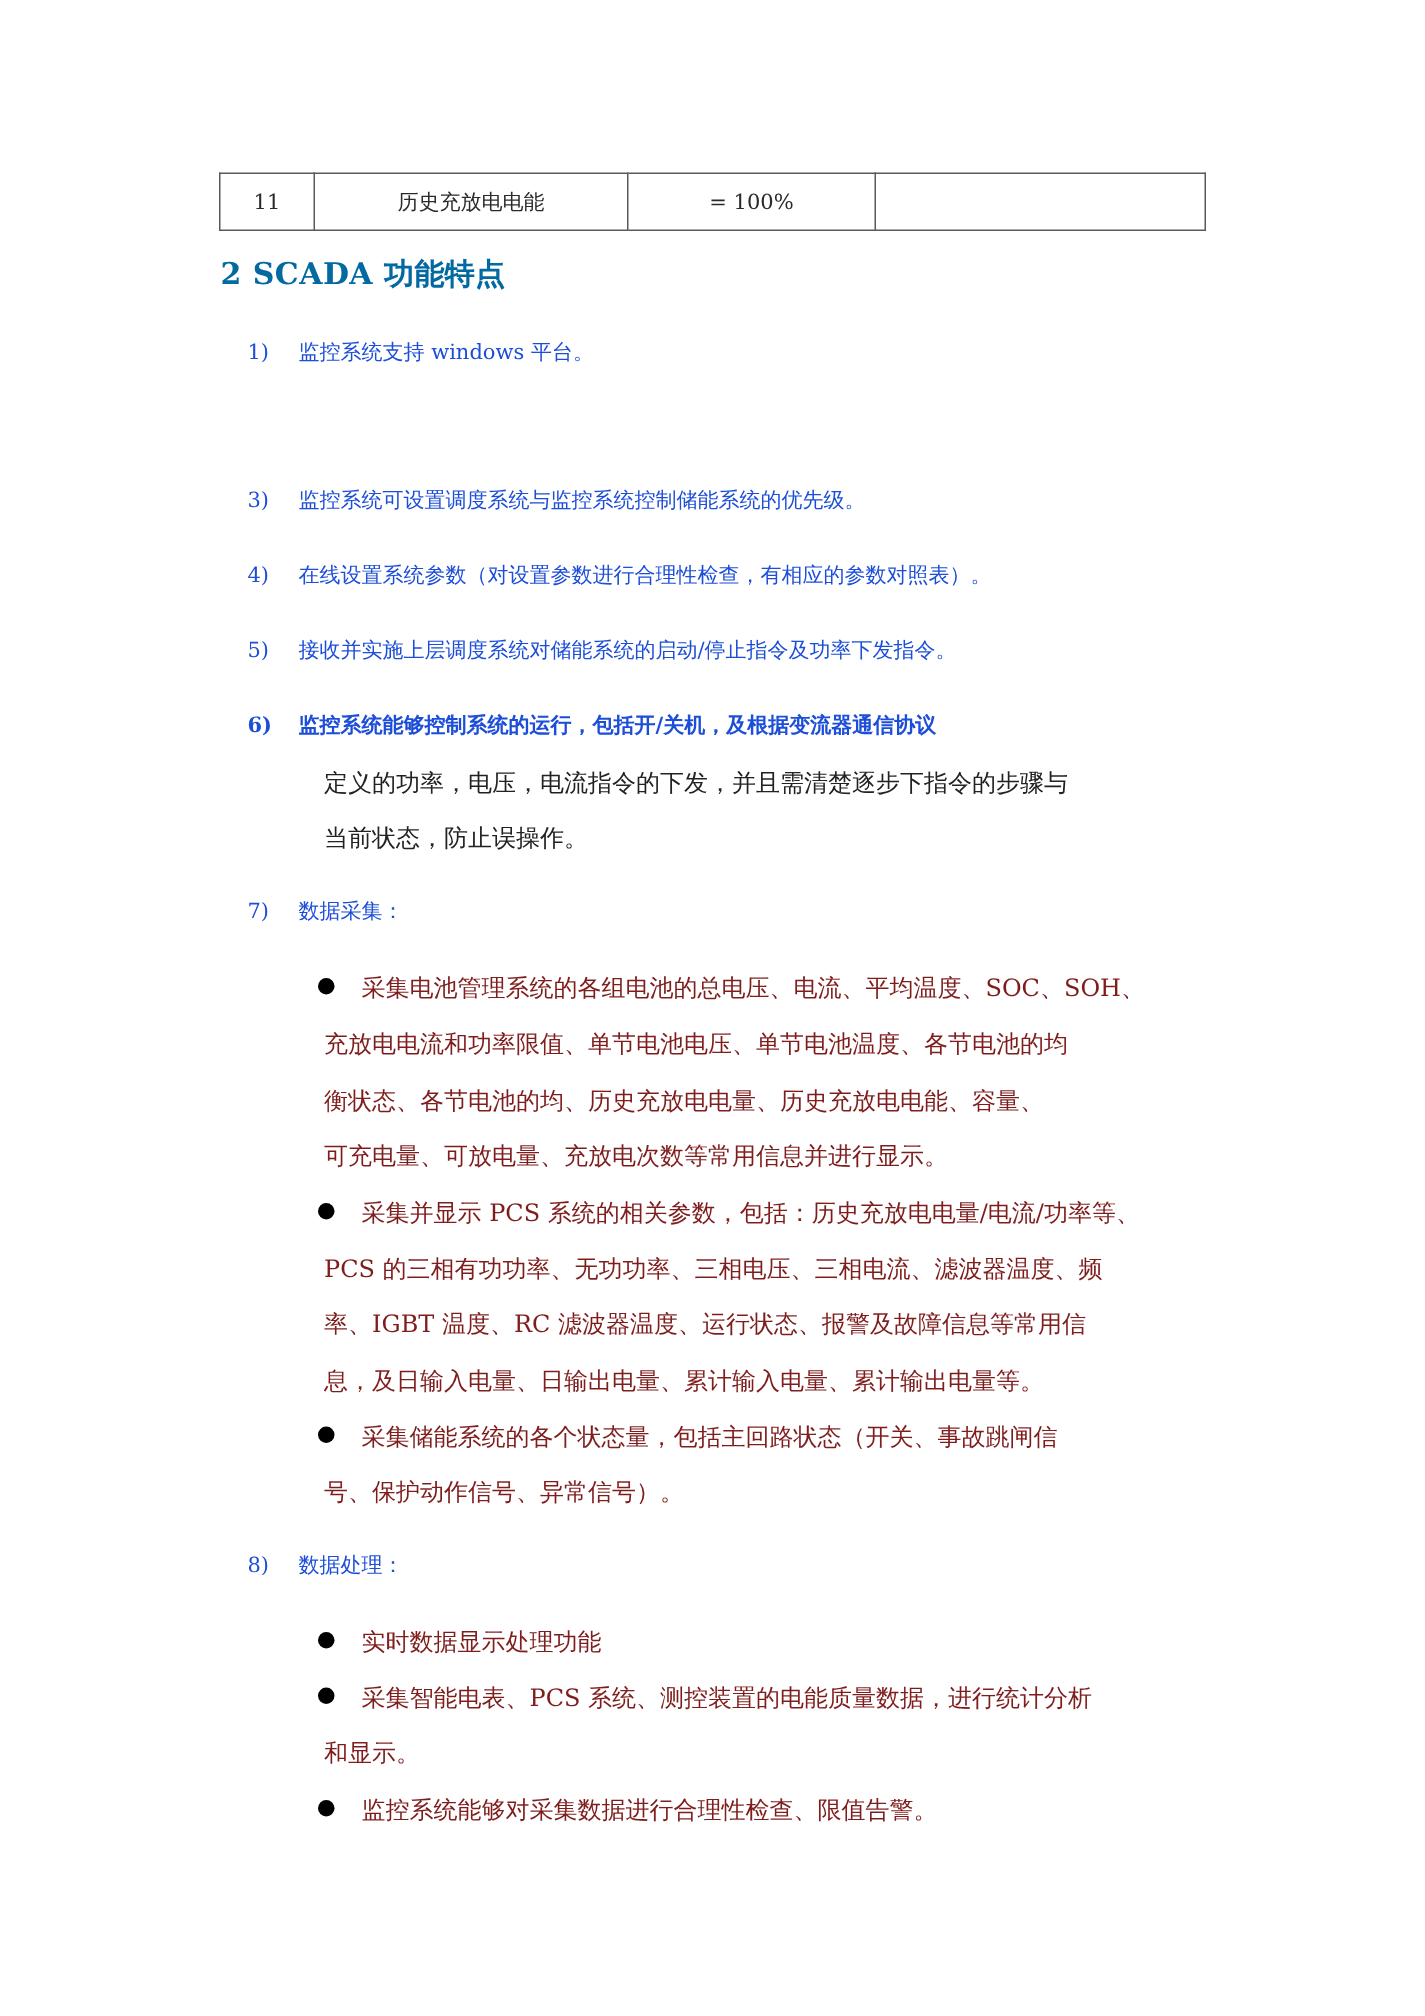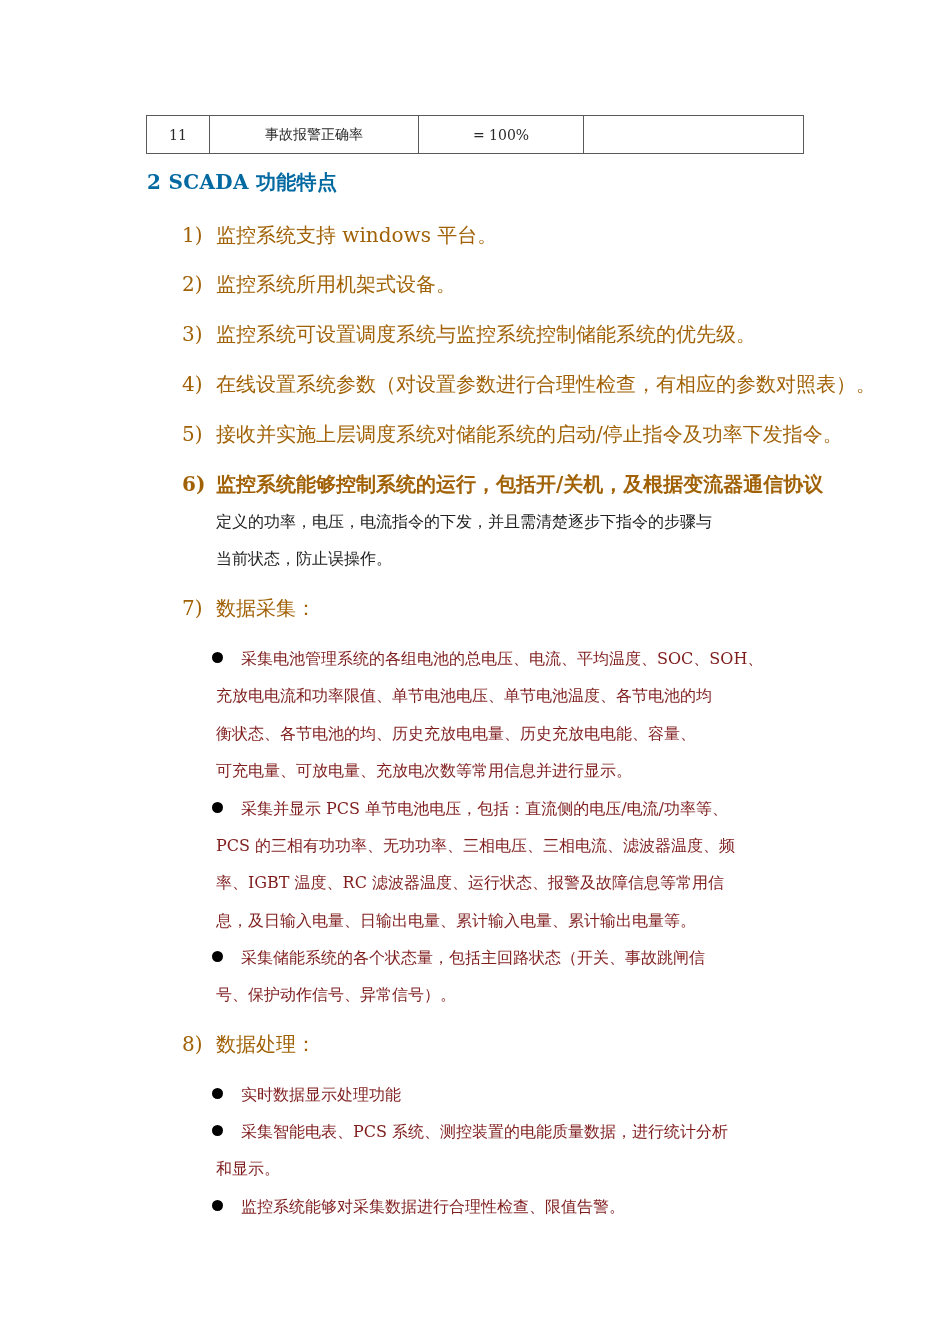--- a/index.html
+++ b/index.html
@@ -48,24 +48,24 @@
       top: 165px;
       font-size: 20px;
       font-weight: bold;
       margin: 4px;
       color: #0369a1;
       letter-spacing: 0.3px;
     }
 
     .item {
       position: absolute;
-      left: 182px;
-      font-size: 20px;
+      left: 165px;
+      font-size: 14px;
       line-height: 37px;
-      color: #a16207;
+      color: #1d4ed8;
       white-space: nowrap;
     }
     .item .num {
       display: inline-block;
       width: 34px;
     }
     .item .txt {
       display: inline-block;
       vertical-align: top;
     }
@@ -98,36 +98,33 @@
   </style>
 </head>
 <body>
 
 <div class="page">
 
   <table class="spec-table">
     <tbody>
         <tr>
       <td class="c1">11</td>
-      <td class="c2">事故报警正确率</td>
+      <td class="c2">历史充放电电能</td>
       <td class="c3">= 100%</td>
       <td class="c4"></td>
     </tr>
   </tbody>
     </table>
 
   <h2 class="section-heading">2 SCADA 功能特点</h2>
 
   <div class="item" style="top:217px;">
     <span class="num">1)</span><span class="txt">监控系统支持 windows 平台。</span>
   </div>
 
-  <div class="item" style="top:266px;">
-    <span class="num">2)</span><span class="txt">监控系统所用机架式设备。</span>
-  </div>
 
   <div class="item" style="top:316px;">
     <span class="num">3)</span><span class="txt">监控系统可设置调度系统与监控系统控制储能系统的优先级。</span>
   </div>
 
   <div class="item" style="top:366px;">
     <span class="num">4)</span><span class="txt">在线设置系统参数（对设置参数进行合理性检查，有相应的参数对照表）。</span>
   </div>
 
   <div class="item" style="top:416px;">
@@ -145,21 +142,21 @@
   </div>
 
   <div class="bullet-line" style="left:212px; top:640px;">
     <span class="bullet-dot"></span><span>采集电池管理系统的各组电池的总电压、电流、平均温度、SOC、SOH、</span>
   </div>
   <div class="bullet-line" style="left:216px; top:677px;">充放电电流和功率限值、单节电池电压、单节电池温度、各节电池的均</div>
   <div class="bullet-line" style="left:216px; top:715px;">衡状态、各节电池的均、历史充放电电量、历史充放电电能、容量、</div>
   <div class="bullet-line" style="left:216px; top:752px;">可充电量、可放电量、充放电次数等常用信息并进行显示。</div>
 
   <div class="bullet-line" style="left:212px; top:790px;">
-    <span class="bullet-dot"></span><span>采集并显示 PCS 单节电池电压，包括：直流侧的电压/电流/功率等、</span>
+    <span class="bullet-dot"></span><span>采集并显示 PCS 系统的相关参数，包括：历史充放电电量/电流/功率等、</span>
   </div>
   <div class="bullet-line" style="left:216px; top:827px;">PCS 的三相有功功率、无功功率、三相电压、三相电流、滤波器温度、频</div>
   <div class="bullet-line" style="left:216px; top:864px;">率、IGBT 温度、RC 滤波器温度、运行状态、报警及故障信息等常用信</div>
   <div class="bullet-line" style="left:212px; top:939px;">
     <span class="bullet-dot"></span><span>采集储能系统的各个状态量，包括主回路状态（开关、事故跳闸信</span>
   </div>
 
   <div class="bullet-line" style="left:216px; top:902px;">息，及日输入电量、日输出电量、累计输入电量、累计输出电量等。</div>
   <div class="bullet-line" style="left:216px; top:976px;">号、保护动作信号、异常信号）。</div>
 

